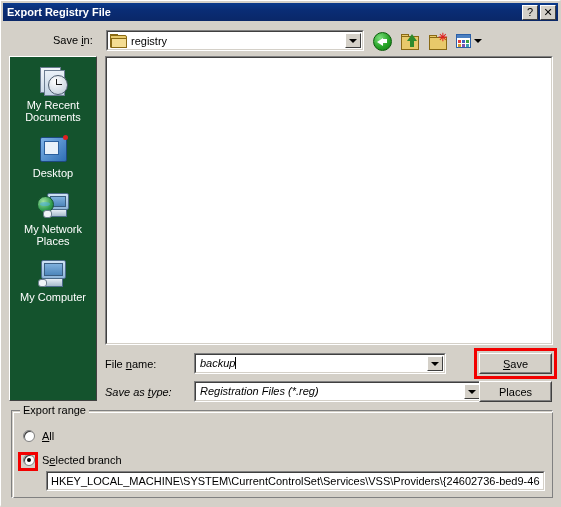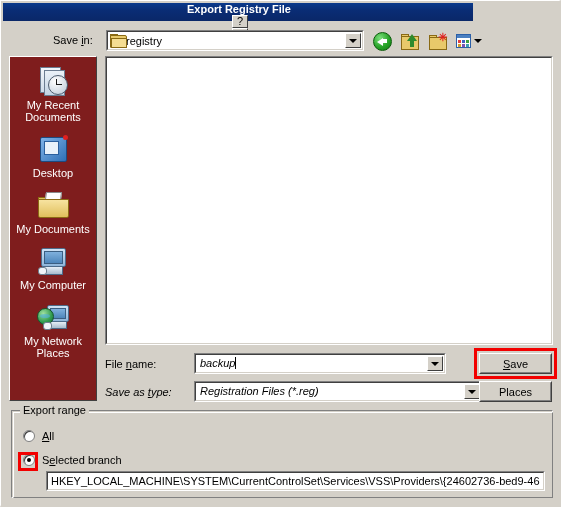--- a/index.html
+++ b/index.html
@@ -23,27 +23,26 @@
     border: 2px solid #d4d0c8;
     border-top: 1px solid #ffffff;
     border-left: 1px solid #ffffff;
     overflow: hidden;
   }
 
   
   .titlebar {
     position: absolute;
     left: 2px; top: 2px;
-    width: 470px; height: 18px;
+    width: 555px; height: 18px;
     background: linear-gradient(to bottom, #0a3a8c 0%, #0a2d75 40%, #0a2768 100%);
     display: flex;
     align-items: center;
     padding: 0 2px 0 4px;
     box-sizing: border-box;
-    flex-direction: column;
   }
   .title-text {
     color: #ffffff;
     font-weight: bold;
     font-size: 11px;
     letter-spacing: 0px;
     flex: 1;
     white-space: nowrap;
   }
   .tbtn {
@@ -82,20 +81,21 @@
     padding-left: 3px;
   }
   .savein-combo .inner {
     position: absolute;
     left: 0; top: 0; right: 0; bottom: 0;
     border: 1px solid;
     border-color: #404040 #d4d0c8 #d4d0c8 #404040;
     pointer-events: none;
   }
   .savein-text {
+    margin-left: 5px;
     font-size: 11px;
   }
   .combo-arrow {
     position: absolute;
     right: 2px; top: 2px;
     width: 16px; height: 15px;
     background: #d4d0c8;
     border: 1px solid;
     border-color: #ffffff #404040 #404040 #ffffff;
     box-sizing: border-box;
@@ -232,21 +232,21 @@
     border-right: 4px solid transparent;
     border-top: 4px solid #000000;
     margin-left: 3px;
   }
 
   
   .placesbar {
     position: absolute;
     left: 8px; top: 55px;
     width: 88px; height: 345px;
-    background: #7f1d1d;
+    background: #14532d;
     border: 1px solid;
     border-color: #ffffff #404040 #404040 #ffffff;
     box-sizing: border-box;
     padding-top: 8px;
   }
   .place {
     width: 100%;
     margin-bottom: 10px;
     display: flex;
     flex-direction: column;
@@ -606,50 +606,42 @@
 
     <div class="place">
       <div class="ic ic-desktop">
         <div class="pane"></div>
           <div class="win"></div>
           <div class="dot"></div>
       </div>
       <div class="lbl">Desktop</div>
     </div>
 
-    <div class="place">
-      <div class="ic ic-mydocs">
-        <div class="lip"></div>
-          <div class="paper"></div>
-          <div class="fold"></div>
-      </div>
-      <div class="lbl">My Documents</div>
-    </div>
-
-    <div class="place">
-      <div class="ic ic-computer">
-        <div class="mon"></div>
-          <div class="scr"></div>
-          <div class="base"></div>
-          <div class="mouse"></div>
-      </div>
-      <div class="lbl">My Computer</div>
-    </div>
 
     <div class="place">
       <div class="ic ic-network">
         <div class="mon"></div>
           <div class="scr"></div>
           <div class="base"></div>
         <div class="globe"></div>
           <div class="mouse"></div>
       </div>
       <div class="lbl">My Network Places</div>
     </div>
 
+    <div class="place">
+      <div class="ic ic-computer">
+        <div class="mon"></div>
+          <div class="scr"></div>
+          <div class="base"></div>
+          <div class="mouse"></div>
+      </div>
+      <div class="lbl">My Computer</div>
+    </div>
+
   </div>
 
   <div class="filelist">
     <div class="inner"></div>
   </div>
 
   <div class="lbl-filename">File <span class="u">n</span>ame:</div>
   <div class="fld" id="filename-field">
     <div class="inner"></div>
     <div class="val"><span>backup</span><span class="caret"></span></div>

